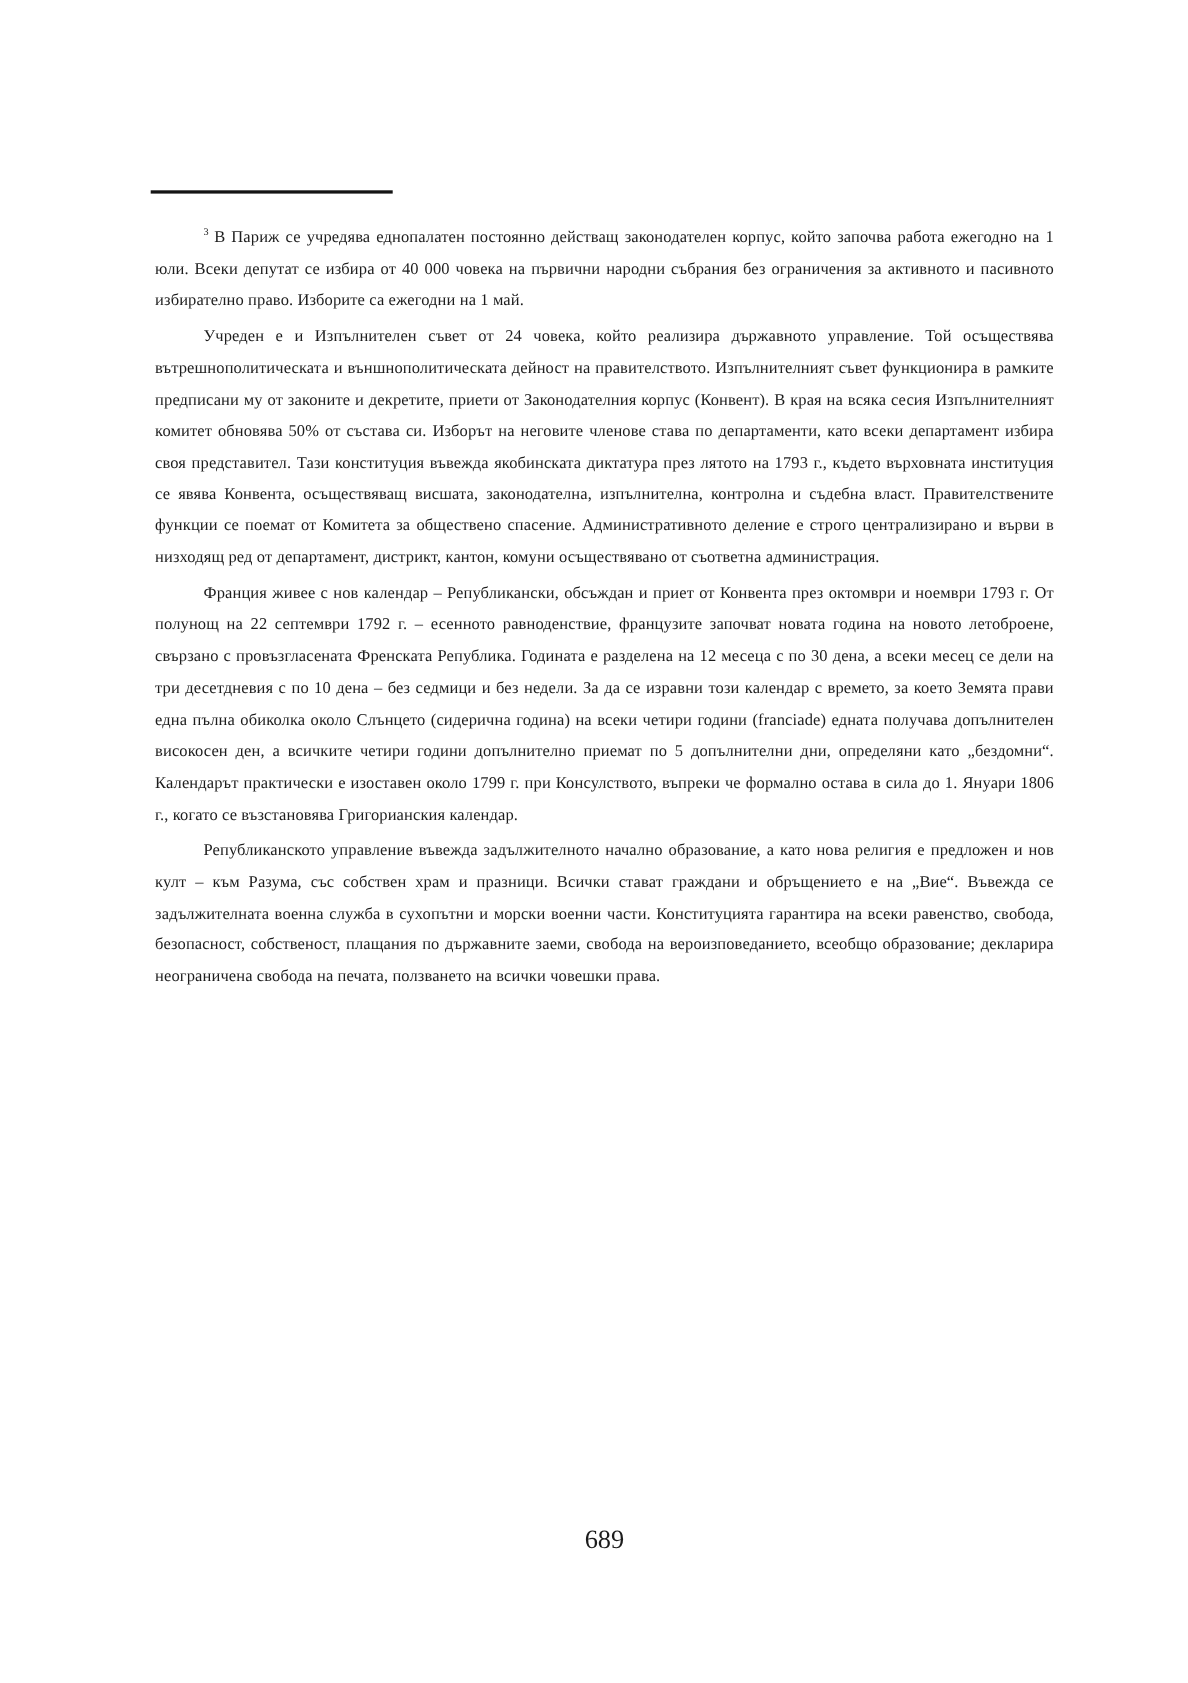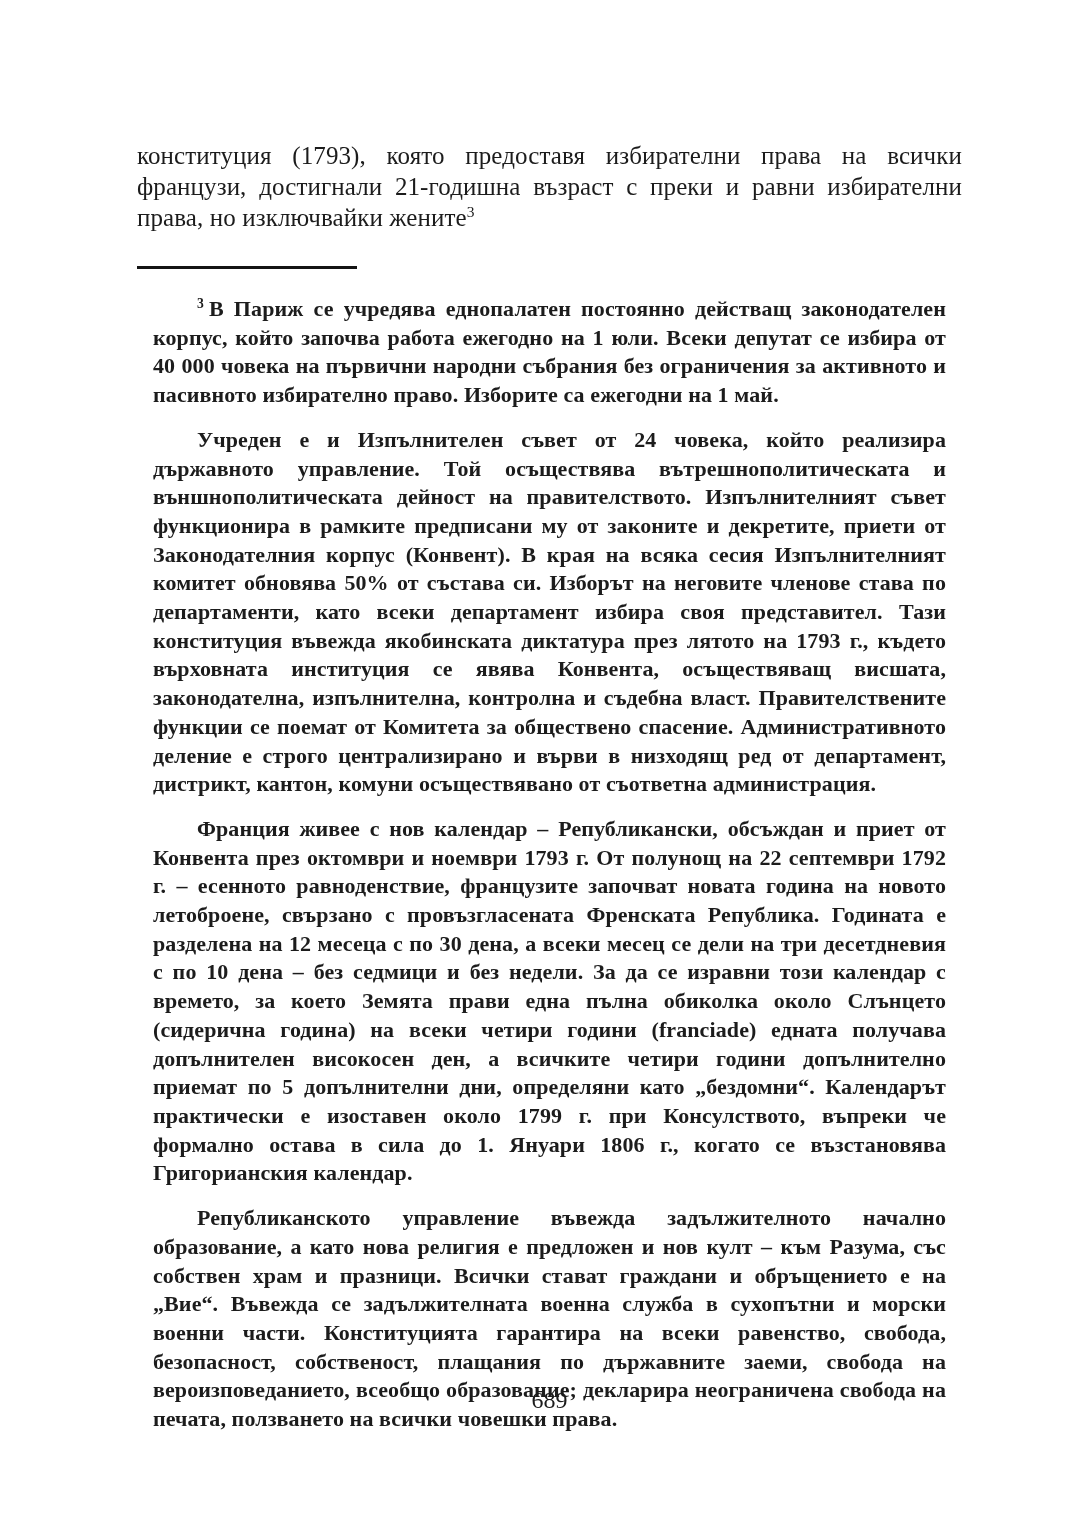--- a/index.html
+++ b/index.html
@@ -42,49 +42,47 @@
   .fn-rule {
     width: 220px;
     height: 0;
     border-top: 3px solid #141414;
     margin-top: 33px;
   }
   .footnote {
     margin-top: 26px;
   }
   .fn-para {
-    margin: 16px;
-    font-size: 22px;
+    margin: 4px;
+    font-size: 15px;
     line-height: 28.7px;
     text-align: justify;
     text-indent: 44px;
     letter-spacing: 0.1px;
     hyphens: auto;
-    font-weight: bold;
   }
   .fn-marker {
     margin-right: 5px;
   }
   .page-number {
     position: absolute;
     left: 137px;
     top: 1386px;
     width: 825px;
     text-align: center;
     font-size: 24px;
     line-height: 28px;
   }
 </style>
 </head>
 <body>
 
 <div class="page">
   <div class="text-block">
 
-    <p class="body-para"><span>конституция (1793), която предоставя избирателни права на всички французи, достигнали 21-годишна възраст с преки и равни избирателни права, но изключвайки жените</span><sup>3</sup></p>
 
     <div class="fn-rule"></div>
 
     <section class="footnote">
       <p class="fn-para"><sup class="fn-marker">3</sup><span>В Париж се учредява еднопалатен постоянно действащ законодателен корпус, който започва работа ежегодно на 1 юли. Всеки депутат се избира от 40 000 човека на първични народни събрания без ограничения за активното и пасивното избирателно право. Изборите са ежегодни на 1 май.</span></p>
       <p class="fn-para">Учреден е и Изпълнителен съвет от 24 човека, който реализира държавното управление. Той осъществява вътрешнополитическата и външнополитическата дейност на правителството. Изпълнителният съвет функционира в рамките предписани му от законите и декретите, приети от Законодателния корпус (Конвент). В края на всяка сесия Изпълнителният комитет обновява 50% от състава си. Изборът на неговите членове става по департаменти, като всеки департамент избира своя представител. Тази конституция въвежда якобинската диктатура през лятото на 1793 г., където върховната институция се явява Конвента, осъществяващ висшата, законодателна, изпълнителна, контролна и съдебна власт. Правителствените функции се поемат от Комитета за обществено спасение. Административното деление е строго централизирано и върви в низходящ ред от департамент, дистрикт, кантон, комуни осъществявано от съответна администрация.</p>
       <p class="fn-para">Франция живее с нов календар – Републикански, обсъждан и приет от Конвента през октомври и ноември 1793 г. От полунощ на 22 септември 1792 г. – есенното равноденствие, французите започват новата година на новото летоброене, свързано с провъзгласената Френската Република. Годината е разделена на 12 месеца с по 30 дена, а всеки месец се дели на три десетдневия с по 10 дена – без седмици и без недели. За да се изравни този календар с времето, за което Земята прави една пълна обиколка около Слънцето (сидерична година) на всеки четири години (franciade) едната получава допълнителен високосен ден, а всичките четири години допълнително приемат по 5 допълнителни дни, определяни като „бездомни“. Календарът практически е изоставен около 1799 г. при Консулството, въпреки че формално остава в сила до 1. Януари 1806 г., когато се възстановява Григорианския календар.</p>
       <p class="fn-para">Републиканското управление въвежда задължителното начално образование, а като нова религия е предложен и нов култ – към Разума, със собствен храм и празници. Всички стават граждани и обръщението е на „Вие“. Въвежда се задължителната военна служба в сухопътни и морски военни части. Конституцията гарантира на всеки равенство, свобода, безопасност, собственост, плащания по държавните заеми, свобода на вероизповеданието, всеобщо образование; декларира неограничена свобода на печата, ползването на всички човешки права.</p>
     </section>
   </div>

